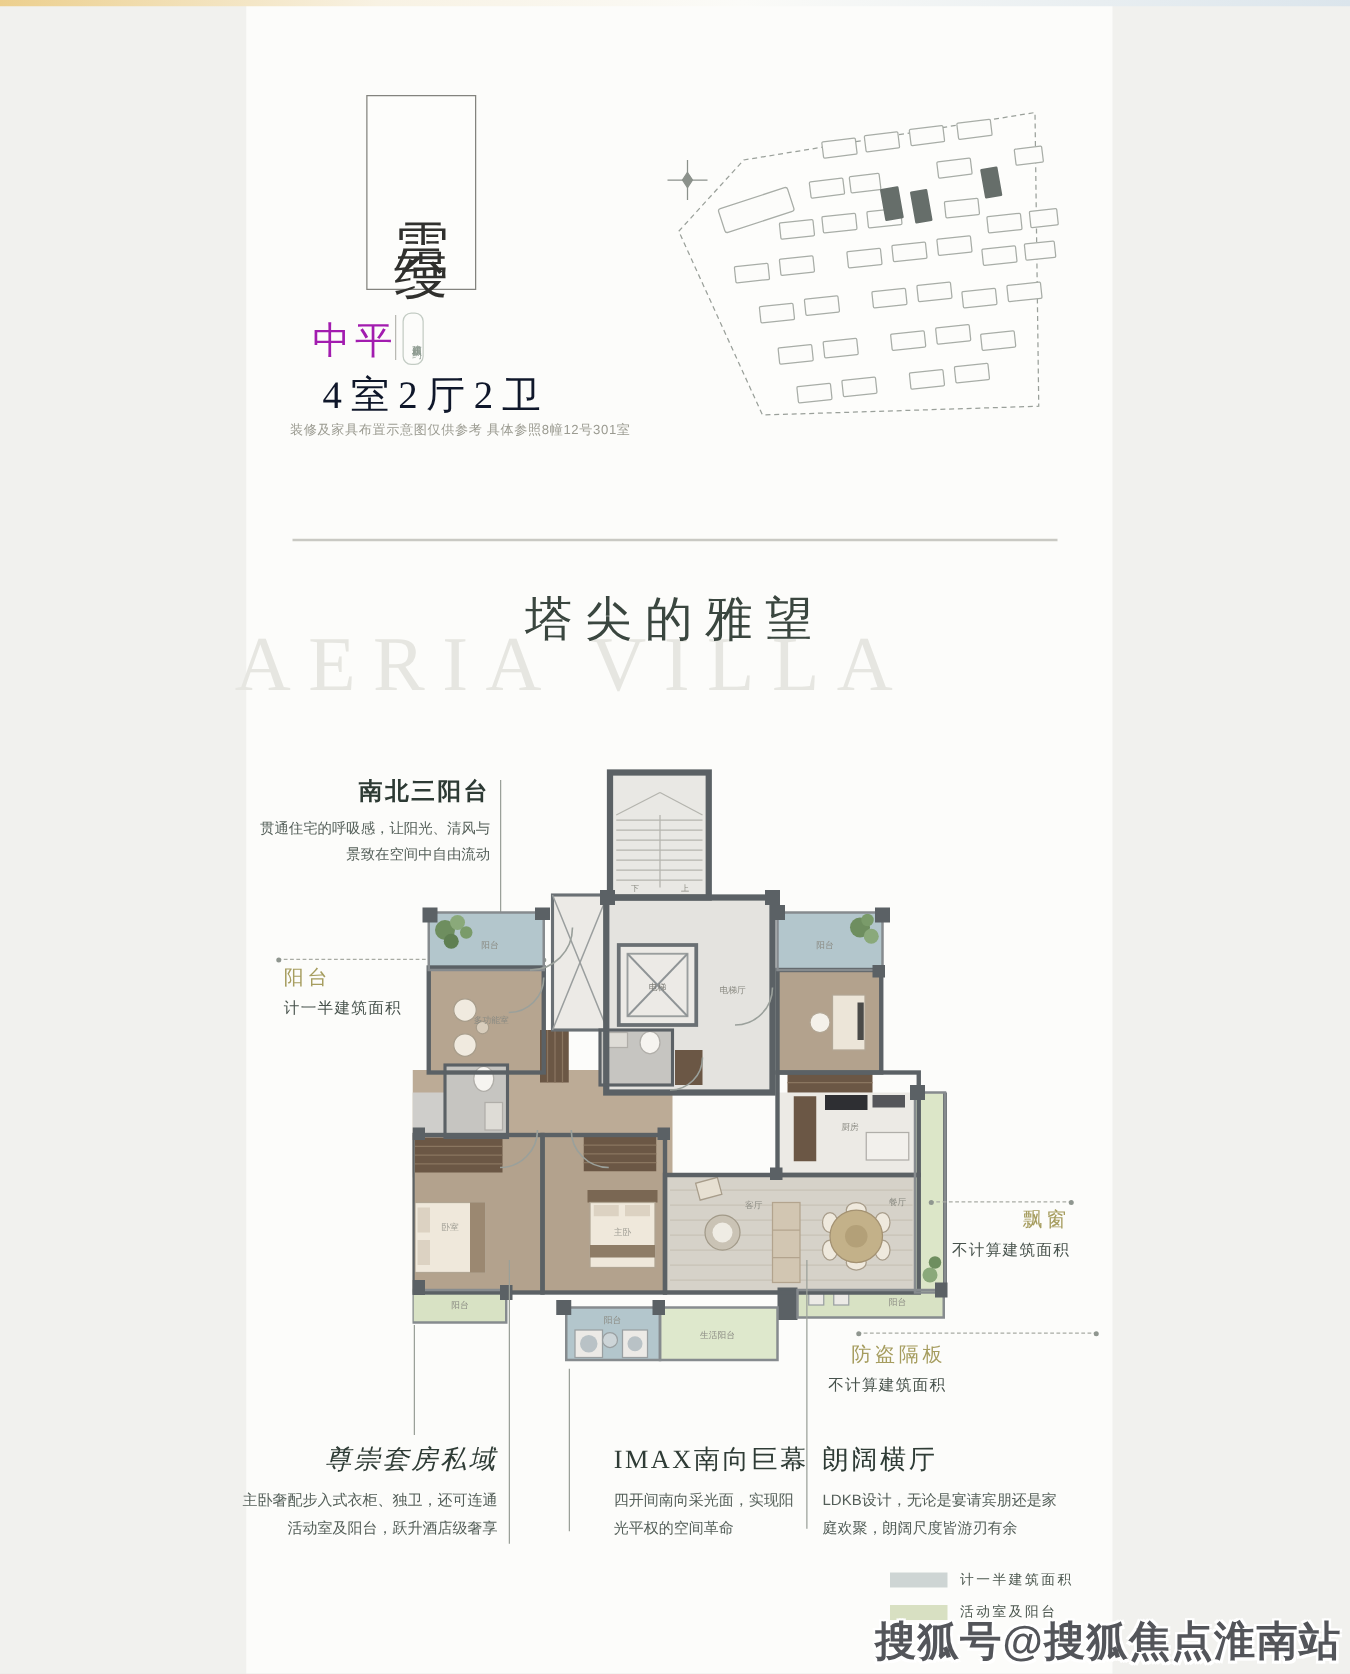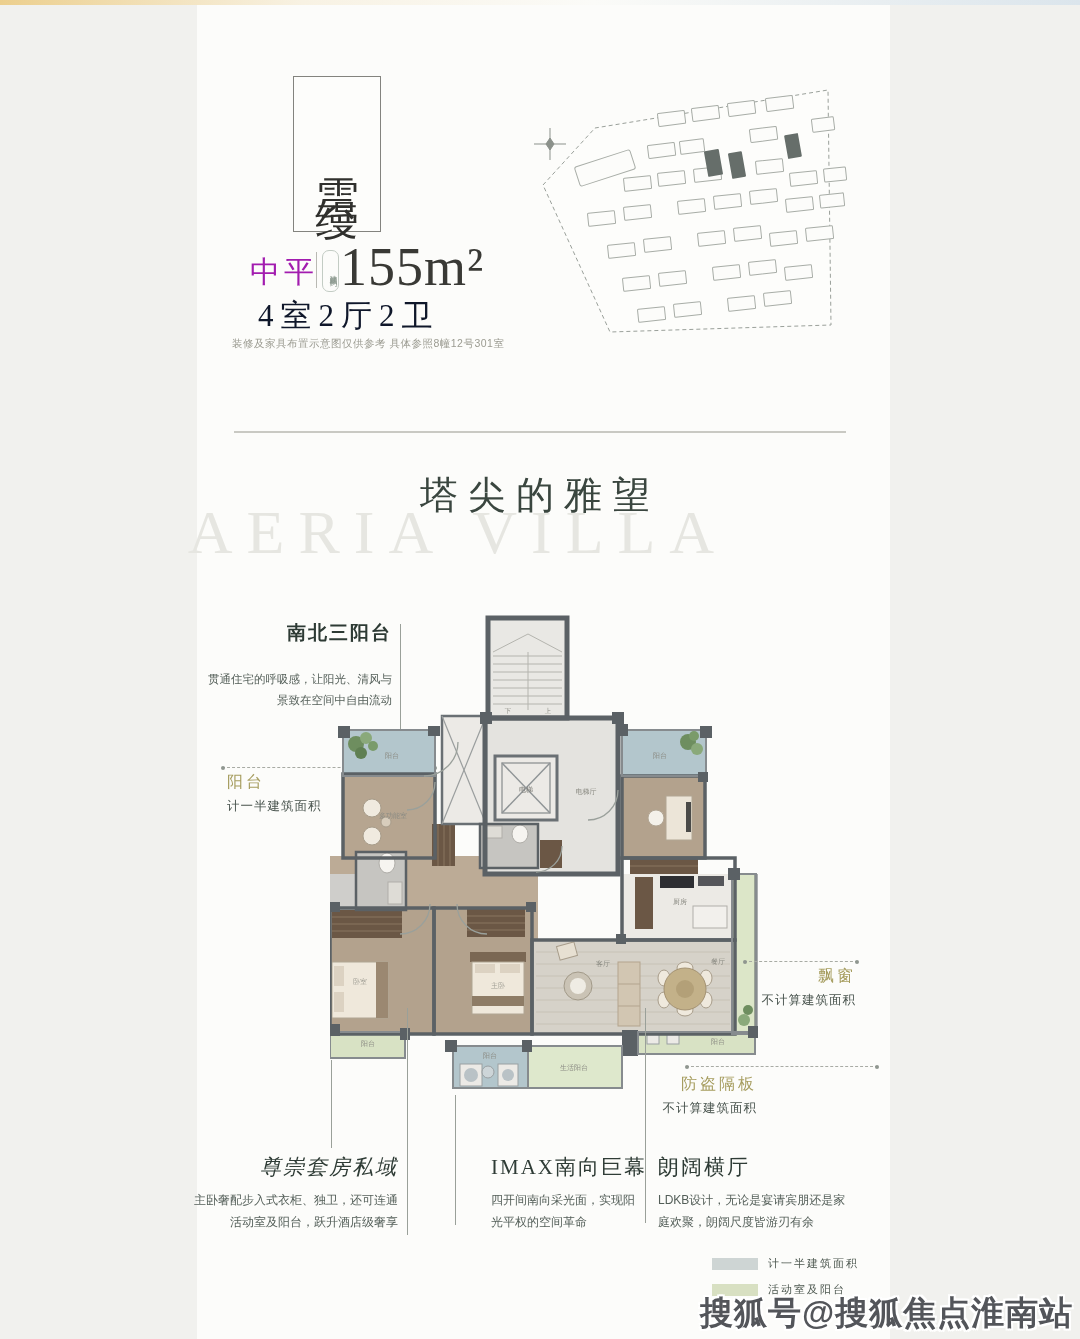--- a/index.html
+++ b/index.html
@@ -30,21 +30,21 @@
 
   .hero-wm{position:absolute;left:0;top:497px;width:916px;text-align:center;font-size:62px;
         letter-spacing:14px;color:#e6e6e1;white-space:nowrap;}
   .hero-title{position:absolute;left:0;top:470px;width:1080px;text-align:center;font-size:38px;
         letter-spacing:10px;color:#3a463f;font-weight:500;}
 
   
   .co-title{font-weight:bold;font-size:19px;letter-spacing:2px;color:#2d3a34;}
   .co-line{font-size:11.5px;line-height:21px;color:#545f59;white-space:nowrap;}
   .co-nb{position:absolute;right:688px;top:620px;text-align:right;}
-  .co-nb .co-title{margin-bottom:23px;}
+  .co-nb .co-title{margin-bottom:7px;}
   .gold{color:#a69d5f;font-size:16px;letter-spacing:3px;}
   .note{font-size:12.5px;letter-spacing:1px;color:#47524c;margin-top:5px;white-space:nowrap;}
   .co-balcony{position:absolute;left:227px;top:772px;}
   .co-bay{position:absolute;right:224px;top:966px;text-align:right;}
   .co-sec{position:absolute;right:323px;top:1074px;text-align:right;}
 
   .bco-title{font-size:21px;letter-spacing:2px;color:#2f3c36;
         font-family:"Liberation Serif","DejaVu Serif",serif;}
   .bco-line{font-size:12px;line-height:22px;color:#535e58;white-space:nowrap;}
   .co-suite{position:absolute;right:682px;top:1153px;text-align:right;}
@@ -78,21 +78,20 @@
   <div class="panel"></div>
   <div class="top-strip"></div>
 
   <div class="brand-box">
     <div class="brand-text">雲缦</div>
   </div>
 
   <div class="spec-type serif">中平</div>
   <div class="spec-divider"></div>
   <div class="spec-stamp">建筑面积约</div>
-  <div class="spec-area serif">155m²</div>
   <div class="spec-rooms serif">4室2厅2卫</div>
   <div class="disclaimer">装修及家具布置示意图仅供参考 具体参照8幢12号301室</div>
 
   <svg style="position:absolute;left:528px;top:80px;" width="335" height="278" viewBox="0 0 335 278">
     <path d="M15,105 L67,48 L300,10 L303,245 L82,252 Z" fill="#fdfdfb" stroke="#9aa09a" stroke-width="1" stroke-dasharray="4,3"></path>
 
     <g stroke="#8b918b" stroke-width="1">
       <line x1="22" y1="48" x2="22" y2="80"></line>
         <line x1="6" y1="64" x2="38" y2="64"></line>
       <path d="M22,58 L26,64 L22,70 L18,64 Z" fill="#8b918b"></path>

